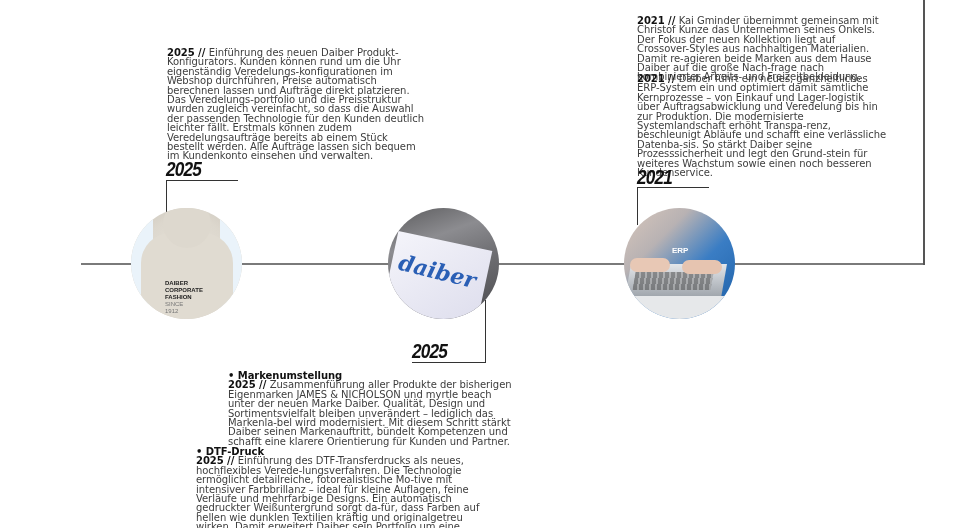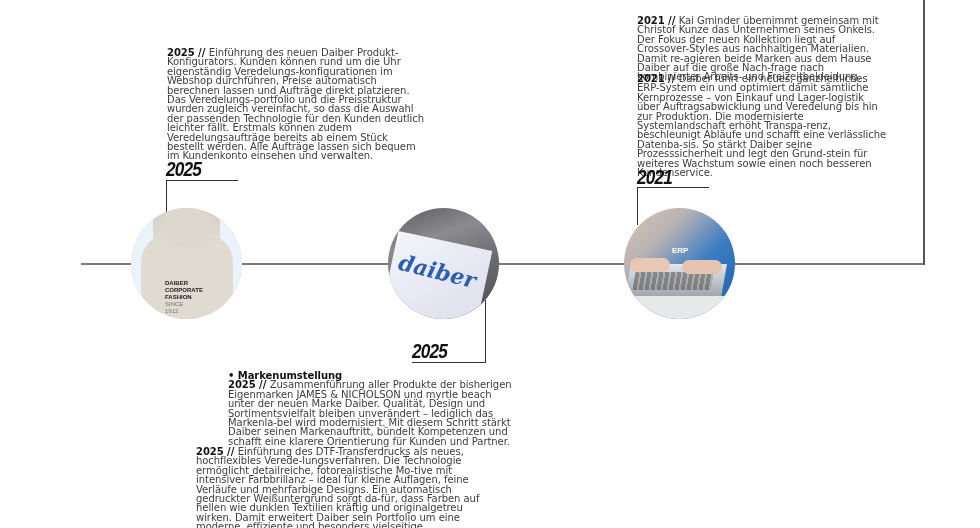--- a/index.html
+++ b/index.html
@@ -66,20 +66,21 @@
   <span>Daiber führt ein neues, ganzheitliches ERP-System ein und optimiert damit sämtliche Kernprozesse – von Einkauf und Lager-logistik über Auftragsabwicklung und Veredelung bis hin zur Produktion. Die modernisierte Systemlandschaft erhöht Transpa-renz, beschleunigt Abläufe und schafft eine verlässliche Datenba-sis. So stärkt Daiber seine Prozesssicherheit und legt den Grund-stein für weiteres Wachstum sowie einen noch besseren Kundenservice.</span>
 </div>
 
 <div class="text-block" style="left:196px; top:371px; width:292px;margin-left:32px;">
   <span class="heading">• Markenumstellung</span>
   <span class="year-pre">2025 // </span>
   <span>Zusammenführung aller Produkte der bisherigen Eigenmarken JAMES &amp; NICHOLSON und myrtle beach unter der neuen Marke Daiber. Qualität, Design und Sortimentsvielfalt bleiben unverändert – lediglich das Markenla-bel wird modernisiert. Mit diesem Schritt stärkt Daiber seinen Markenauftritt, bündelt Kompetenzen und schafft eine klarere Orientierung für Kunden und Partner.</span>
 </div>
 
 <div class="text-block" style="left:196px; top:447px; width:292px;">
+  <span class="heading">• DTF-Druck</span>
   <span class="year-pre">2025 // </span>
   <span>Einführung des DTF-Transferdrucks als neues, hochflexibles Verede-lungsverfahren. Die Technologie ermöglicht detailreiche, fotorealistische Mo-tive mit intensiver Farbbrillanz – ideal für kleine Auflagen, feine Verläufe und mehrfarbige Designs. Ein automatisch gedruckter Weißuntergrund sorgt da-für, dass Farben auf hellen wie dunklen Textilien kräftig und originalgetreu wirken. Damit erweitert Daiber sein Portfolio um eine moderne, effiziente und besonders vielseitige Drucktechnik.</span>
 </div>
 
 <div class="year-label" style="left:166px; top:157px;">2025</div>
 <div class="hline" style="left:166px; top:180px; width:72px;"></div>
 <div class="vline" style="left:166px; top:180px; height:32px;"></div>
 <div class="circle c1">
   <div class="bg-left"></div>
     <div class="bg-right"></div>

